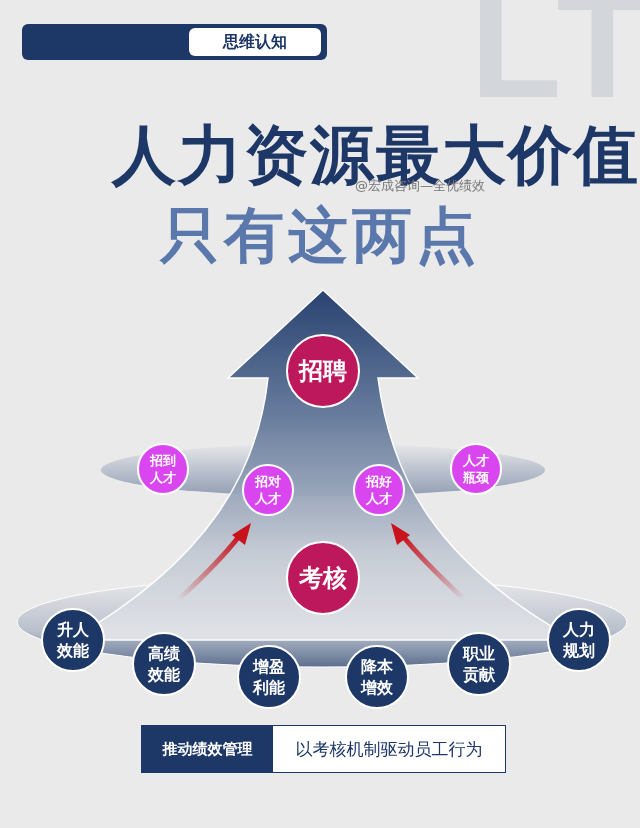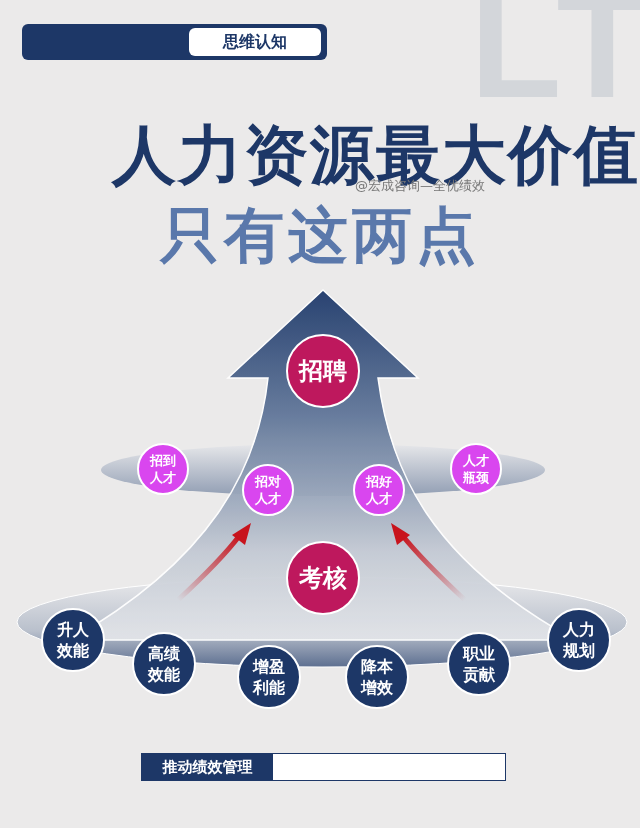--- a/index.html
+++ b/index.html
@@ -44,21 +44,21 @@
   .node {
     position: absolute; border-radius: 50%;
     display: flex; align-items: center; justify-content: center; text-align: center;
     color: #fff; font-weight: bold; border: 2px solid #fff;
   }
   .node.small { width: 52px; height: 52px; background: #d946ef; font-size: 13px; line-height: 17px; }
   .node.bottom { width: 64px; height: 64px; background: #1d3767; font-size: 16px; line-height: 21px; }
   .node.red { width: 74px; height: 74px; background: #be185d; font-size: 24px; }
   .node span { display: block; }
   .footer {
-    position: absolute; left: 141px; top: 753px; width: 365px; height: 28px;
+    position: absolute; left: 141px; top: 725px; width: 365px; height: 48px;
     border: 1px solid #1d3767; background: #fff; display: flex;
   }
   .footer .k {
     background: #1d3767; color: #fff; font-weight: bold; font-size: 15px;
     width: 131px; display: flex; align-items: center; justify-content: center;
   }
   .footer .v {
     flex: 1; color: #1d3767; font-size: 17px; display: flex; align-items: center; justify-content: center;
   }
 </style>
@@ -178,13 +178,14 @@
 </div>
 <div class="node bottom" style="left:547px;top:608px;">
   <div>
       <span>人力</span>
       <span>规划</span>
     </div>
 </div>
 
 <div class="footer">
   <div class="k">推动绩效管理</div>
+  <div class="v">以考核机制驱动员工行为</div>
 </div>
 
 </body></html>

